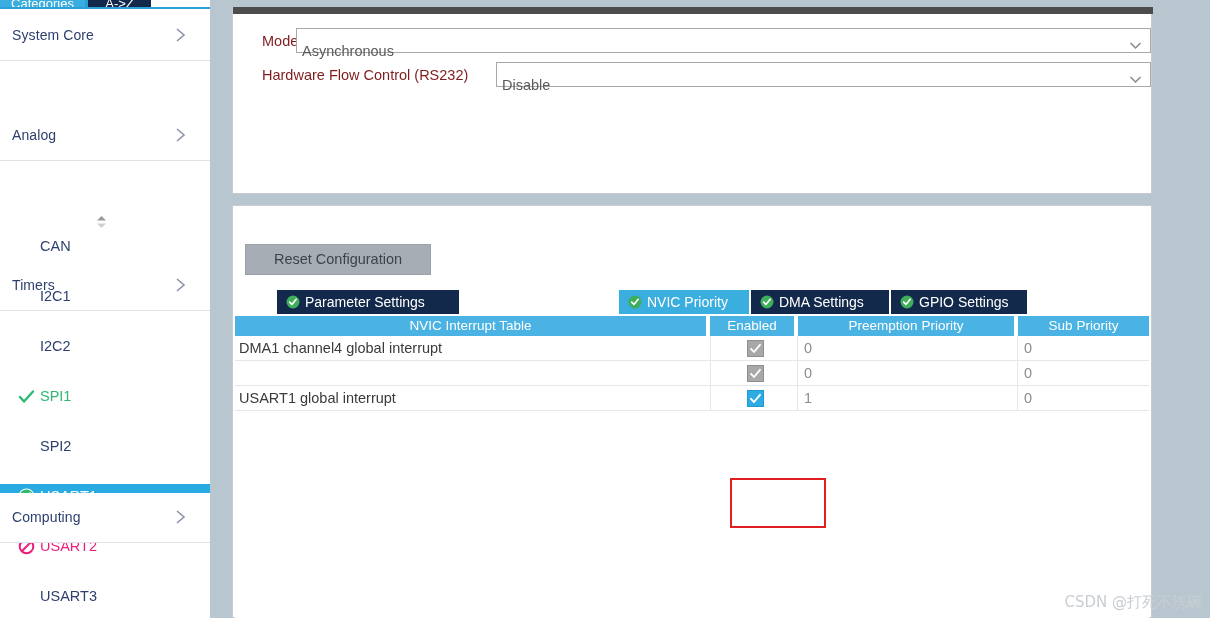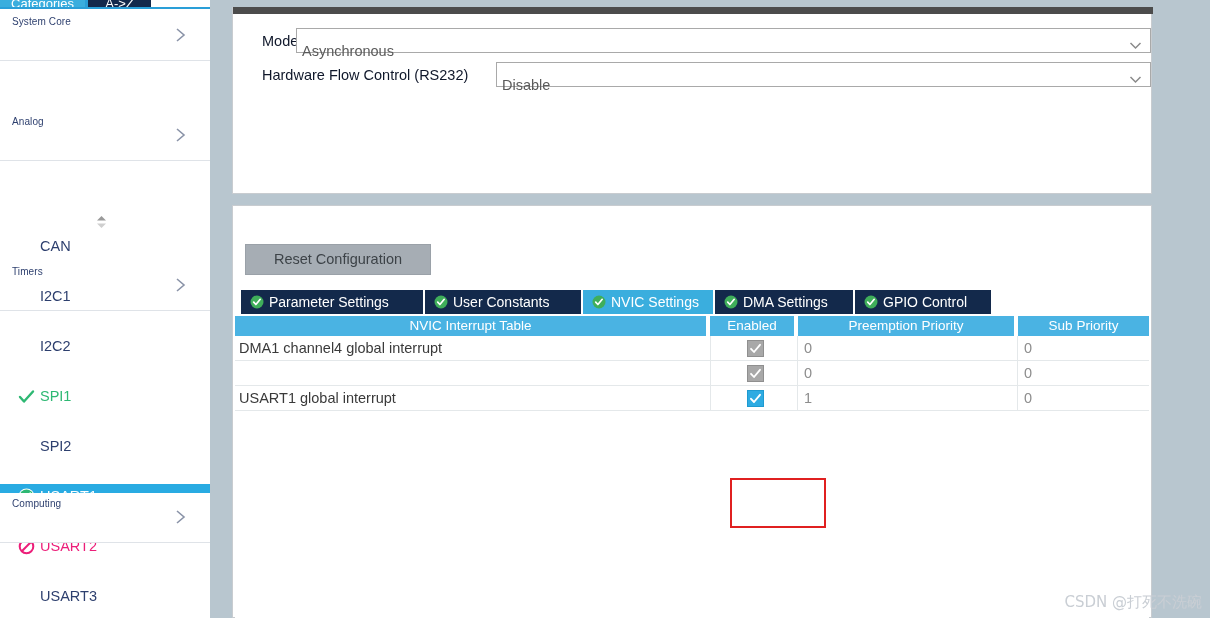--- a/index.html
+++ b/index.html
@@ -39,22 +39,22 @@
   #sidebar-body {
     position: absolute; left: 0; top: 11px; width: 210px; height: 607px;
     background: #ffffff;
   }
   .cat-group {
     position: relative; height: 50px; width: 210px;
     border-bottom: 1px solid #dfe3e8;
     background: #ffffff; cursor: default;
   }
   .cat-label {
-    position: absolute; left: 12px; top: 5px;
-    font-size: 10px; color: #2d3f6e; letter-spacing: .1px;
+    position: absolute; left: 12px; top: 16px;
+    font-size: 14px; color: #2d3f6e; letter-spacing: .1px;
     white-space: nowrap;
   }
   .cat-chev {
     position: absolute; right: 22px; top: 14px;
     width: 14px; height: 20px;
   }
   .cat-chev svg { display: block; }
 
   #periph-scroll-up {
     position: absolute; left: 0; top: 0; width: 210px; height: 22px;
@@ -90,21 +90,21 @@
     position: absolute; left: 0; top: 7px; width: 920px; height: 187px;
     background: #ffffff; border: 1px solid #c8ccd0; border-top: none;
   }
   #mode-topbar {
     position: absolute; left: 0; top: 0; width: 920px; height: 7px;
     background: #4c4c4c;
   }
   .field-row { position: absolute; left: 0; width: 920px; height: 26px; }
   .field-label {
     position: absolute; top: 4px;
-    font-size: 14.5px; line-height: 18px; color: #0f172a; white-space: nowrap;
+    font-size: 14.5px; line-height: 18px; color: #7f1d1d; white-space: nowrap;
   }
   .field-combo {
     position: absolute; top: 0; height: 25px;
     background: #ffffff; border: 1px solid #a9a9a9;
   }
   .field-combo .combo-value {
     position: absolute; left: 5px; top: 13px;
     font-size: 14.5px; line-height: 18px; color: #5a5a5a; white-space: nowrap;
   }
   .field-combo .combo-arrow {
@@ -128,20 +128,21 @@
     cursor: default;
   }
 
   #tabstrip {
     position: absolute; left: 8px; top: 84px; width: 908px; height: 24px;
   }
   .cfg-tab {
     position: absolute; top: 0; height: 24px;
     background: #13294b; cursor: pointer;
     border-right: 2px solid #ffffff;
+    margin-left: 36px;
   }
   .cfg-tab.active { background: #3aaede; }
   .cfg-tab .tab-icon { position: absolute; left: 9px; top: 5px; width: 14px; height: 14px; }
   .cfg-tab .tab-label {
     position: absolute; left: 28px; top: 3px;
     font-size: 14px; line-height: 18px; color: #ffffff; white-space: nowrap;
   }
 
   
   #nvic-table {
@@ -362,58 +363,49 @@
         <div class="cfg-tab" style="left:0;width:184px">
           <span class="tab-icon">
             <svg width="14" height="14" viewBox="0 0 14 14">
                 <circle cx="7" cy="7" r="6.5" fill="#3fae5a"></circle>
                 <path d="M3.7 7.2 L5.9 9.5 L10.2 4.3" fill="none" stroke="#ffffff" stroke-width="1.7" stroke-linecap="round" stroke-linejoin="round"></path>
               </svg>
           </span>
           <span class="tab-label">Parameter Settings</span>
         </div>
 
-        <div class="cfg-tab" style="left:184px;width:158px">
-          <span class="tab-icon">
-            <svg width="14" height="14" viewBox="0 0 14 14">
-                <circle cx="7" cy="7" r="6.5" fill="#3fae5a"></circle>
-                <path d="M3.7 7.2 L5.9 9.5 L10.2 4.3" fill="none" stroke="#ffffff" stroke-width="1.7" stroke-linecap="round" stroke-linejoin="round"></path>
-              </svg>
-          </span>
-          <span class="tab-label">User Constants</span>
-        </div>
 
         <div class="cfg-tab active" style="left:342px;width:132px">
           <span class="tab-icon">
             <svg width="14" height="14" viewBox="0 0 14 14">
                 <circle cx="7" cy="7" r="6.5" fill="#3fae5a"></circle>
                 <path d="M3.7 7.2 L5.9 9.5 L10.2 4.3" fill="none" stroke="#ffffff" stroke-width="1.7" stroke-linecap="round" stroke-linejoin="round"></path>
               </svg>
           </span>
-          <span class="tab-label">NVIC Settings</span>
+          <span class="tab-label">NVIC Priority</span>
         </div>
 
         <div class="cfg-tab" style="left:474px;width:140px">
           <span class="tab-icon">
             <svg width="14" height="14" viewBox="0 0 14 14">
                 <circle cx="7" cy="7" r="6.5" fill="#3fae5a"></circle>
                 <path d="M3.7 7.2 L5.9 9.5 L10.2 4.3" fill="none" stroke="#ffffff" stroke-width="1.7" stroke-linecap="round" stroke-linejoin="round"></path>
               </svg>
           </span>
           <span class="tab-label">DMA Settings</span>
         </div>
 
         <div class="cfg-tab" style="left:614px;width:136px;border-right:none">
           <span class="tab-icon">
             <svg width="14" height="14" viewBox="0 0 14 14">
                 <circle cx="7" cy="7" r="6.5" fill="#3fae5a"></circle>
                 <path d="M3.7 7.2 L5.9 9.5 L10.2 4.3" fill="none" stroke="#ffffff" stroke-width="1.7" stroke-linecap="round" stroke-linejoin="round"></path>
               </svg>
           </span>
-          <span class="tab-label">GPIO Control</span>
+          <span class="tab-label">GPIO Settings</span>
         </div>
       </div>
 
       <div id="nvic-table">
 
         <div id="nvic-head">
           <div class="th" style="left:0;width:473px">NVIC Interrupt Table</div>
           <div class="th" style="left:475px;width:86px">Enabled</div>
           <div class="th" style="left:563px;width:218px">Preemption Priority</div>
           <div class="th" style="left:783px;width:131px;border-right:none">Sub Priority</div>

